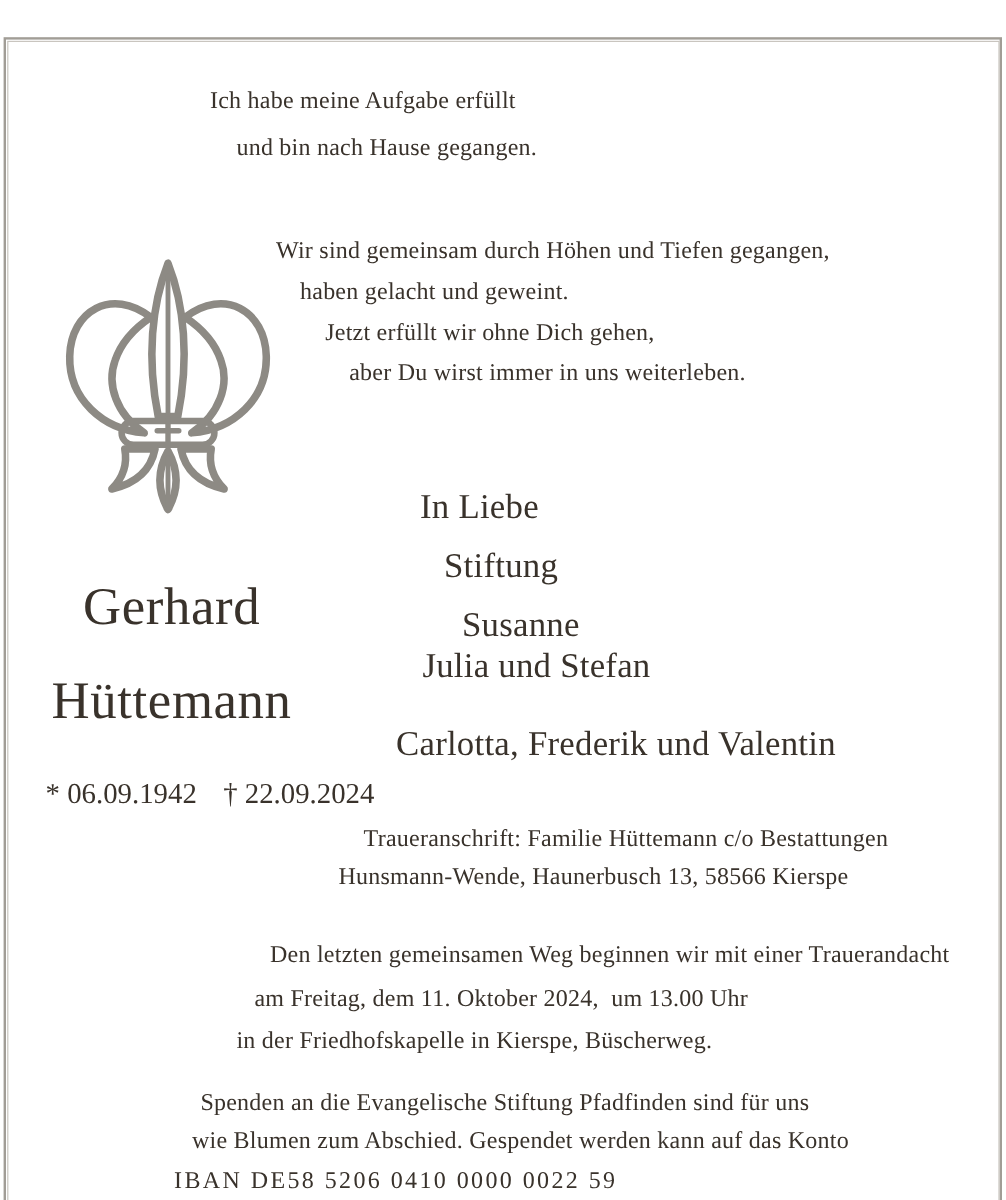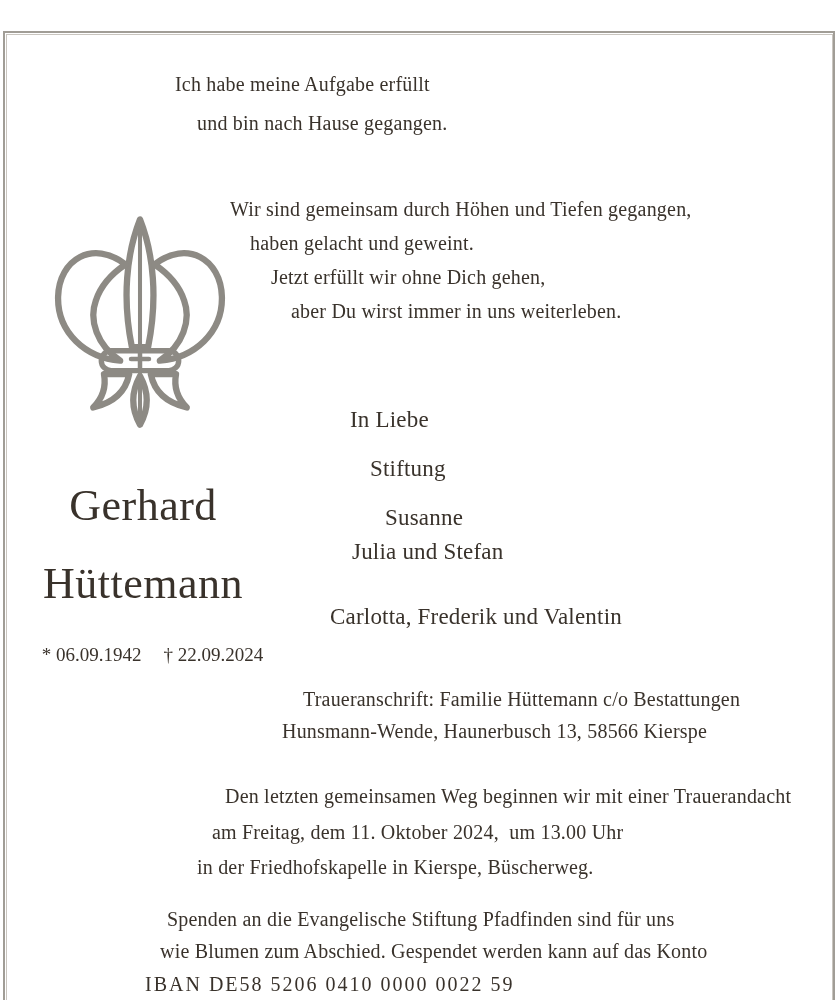--- a/index.html
+++ b/index.html
@@ -31,34 +31,34 @@
     position:absolute;inset:1px 0 0 1px;
     border:1px solid #c9c5bf;
   }
   .line{
     position:absolute;
     white-space:pre;
     font-size:20px;
     line-height:1.15;
     letter-spacing:.2px;
   }
-  .farewell-line{font-size:23px;}
+  .farewell-line{font-size:29px;}
   .name-line{
     position:absolute;
     left:18px;width:250px;
     text-align:center;
     font-size:44px;
     letter-spacing:.5px;
     white-space:pre;
   }
   .dates-line{
     position:absolute;
     left:14px;width:258px;
     text-align:center;
-    font-size:19px;
+    font-size:24px;
     white-space:pre;
   }
   .dates-line .death{margin-left:22px;}
   .emblem{
     position:absolute;
     left:50px;top:186px;
     width:180px;height:216px;
   }
   .iban{letter-spacing:2px;}
 </style>

